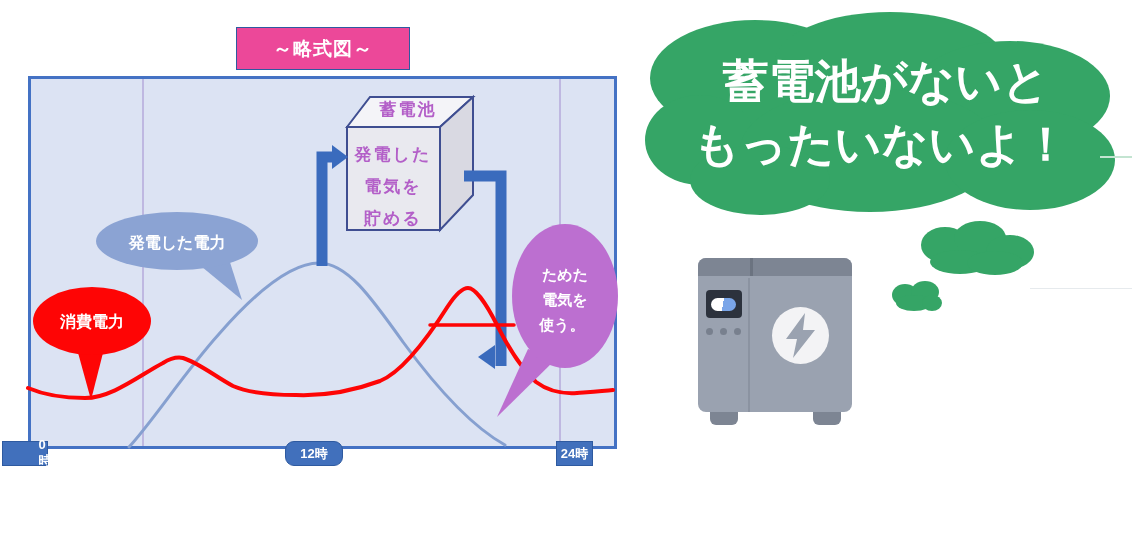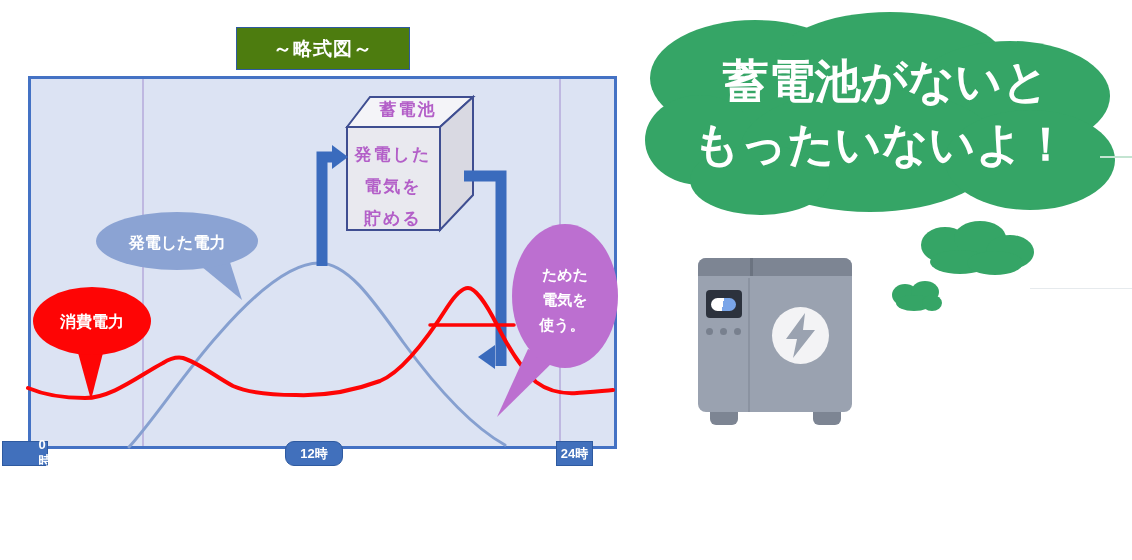--- a/index.html
+++ b/index.html
@@ -2,21 +2,21 @@
 <html><head>
 <meta charset="utf-8">
 <style>
   html,body{margin:0;padding:0;background:#ffffff;}
   .stage{position:relative;width:1132px;height:560px;background:#ffffff;overflow:hidden;
          font-family:"Liberation Sans", sans-serif;}
   svg{position:absolute;display:block;}
   .diagram-svg{left:0;top:0;}
   .cloud-svg{left:0;top:0;}
   .title-box{position:absolute;left:236px;top:27px;width:174px;height:43px;
-             background:#4d7c0f;border:1px solid #2e5aa0;box-sizing:border-box;
+             background:#ec4899;border:1px solid #2e5aa0;box-sizing:border-box;
              display:flex;align-items:center;justify-content:center;
              color:#ffffff;font-size:19px;font-weight:bold;letter-spacing:1px;}
   .axis-label{position:absolute;height:25px;background:#4170bc;border:1px solid #2e5aa0;
               box-sizing:border-box;display:flex;align-items:center;justify-content:center;
               color:#ffffff;font-size:13px;font-weight:bold;}
   .axis-0{left:2px;top:441px;width:46px;padding-left:40px;}
   .axis-12{left:285px;top:441px;width:58px;border-radius:9px;}
   .axis-24{left:556px;top:441px;width:37px;}
 
   

